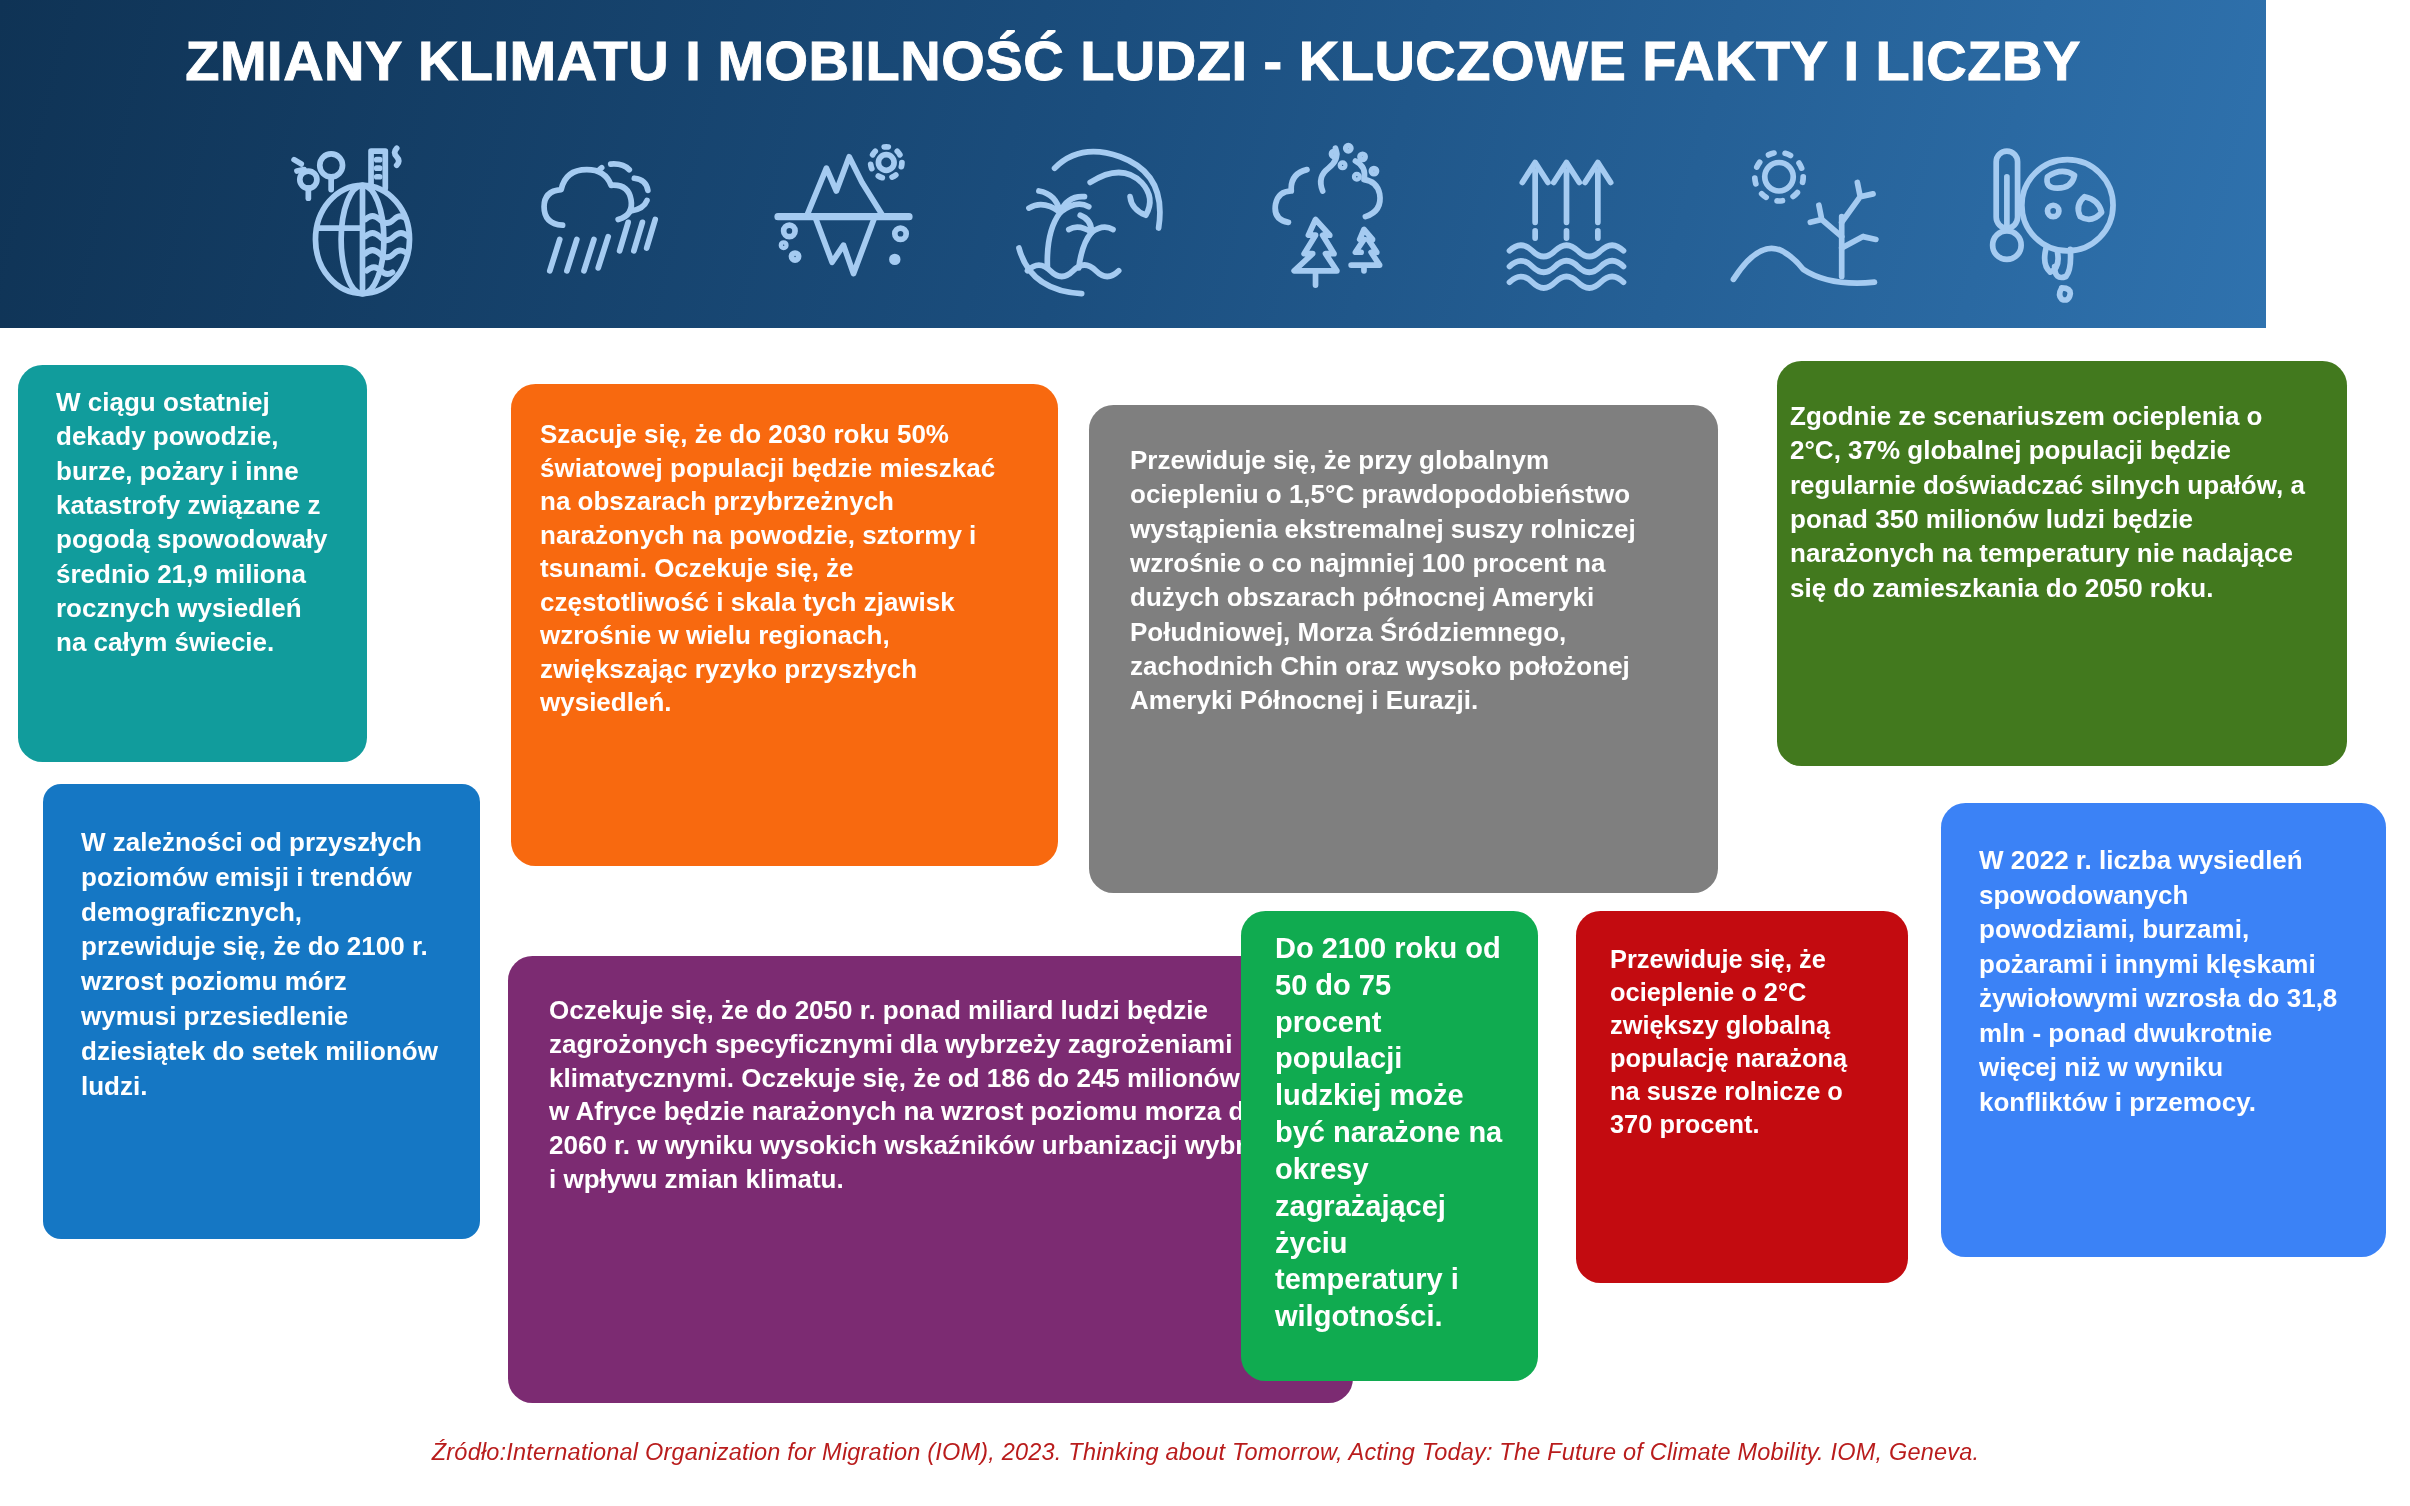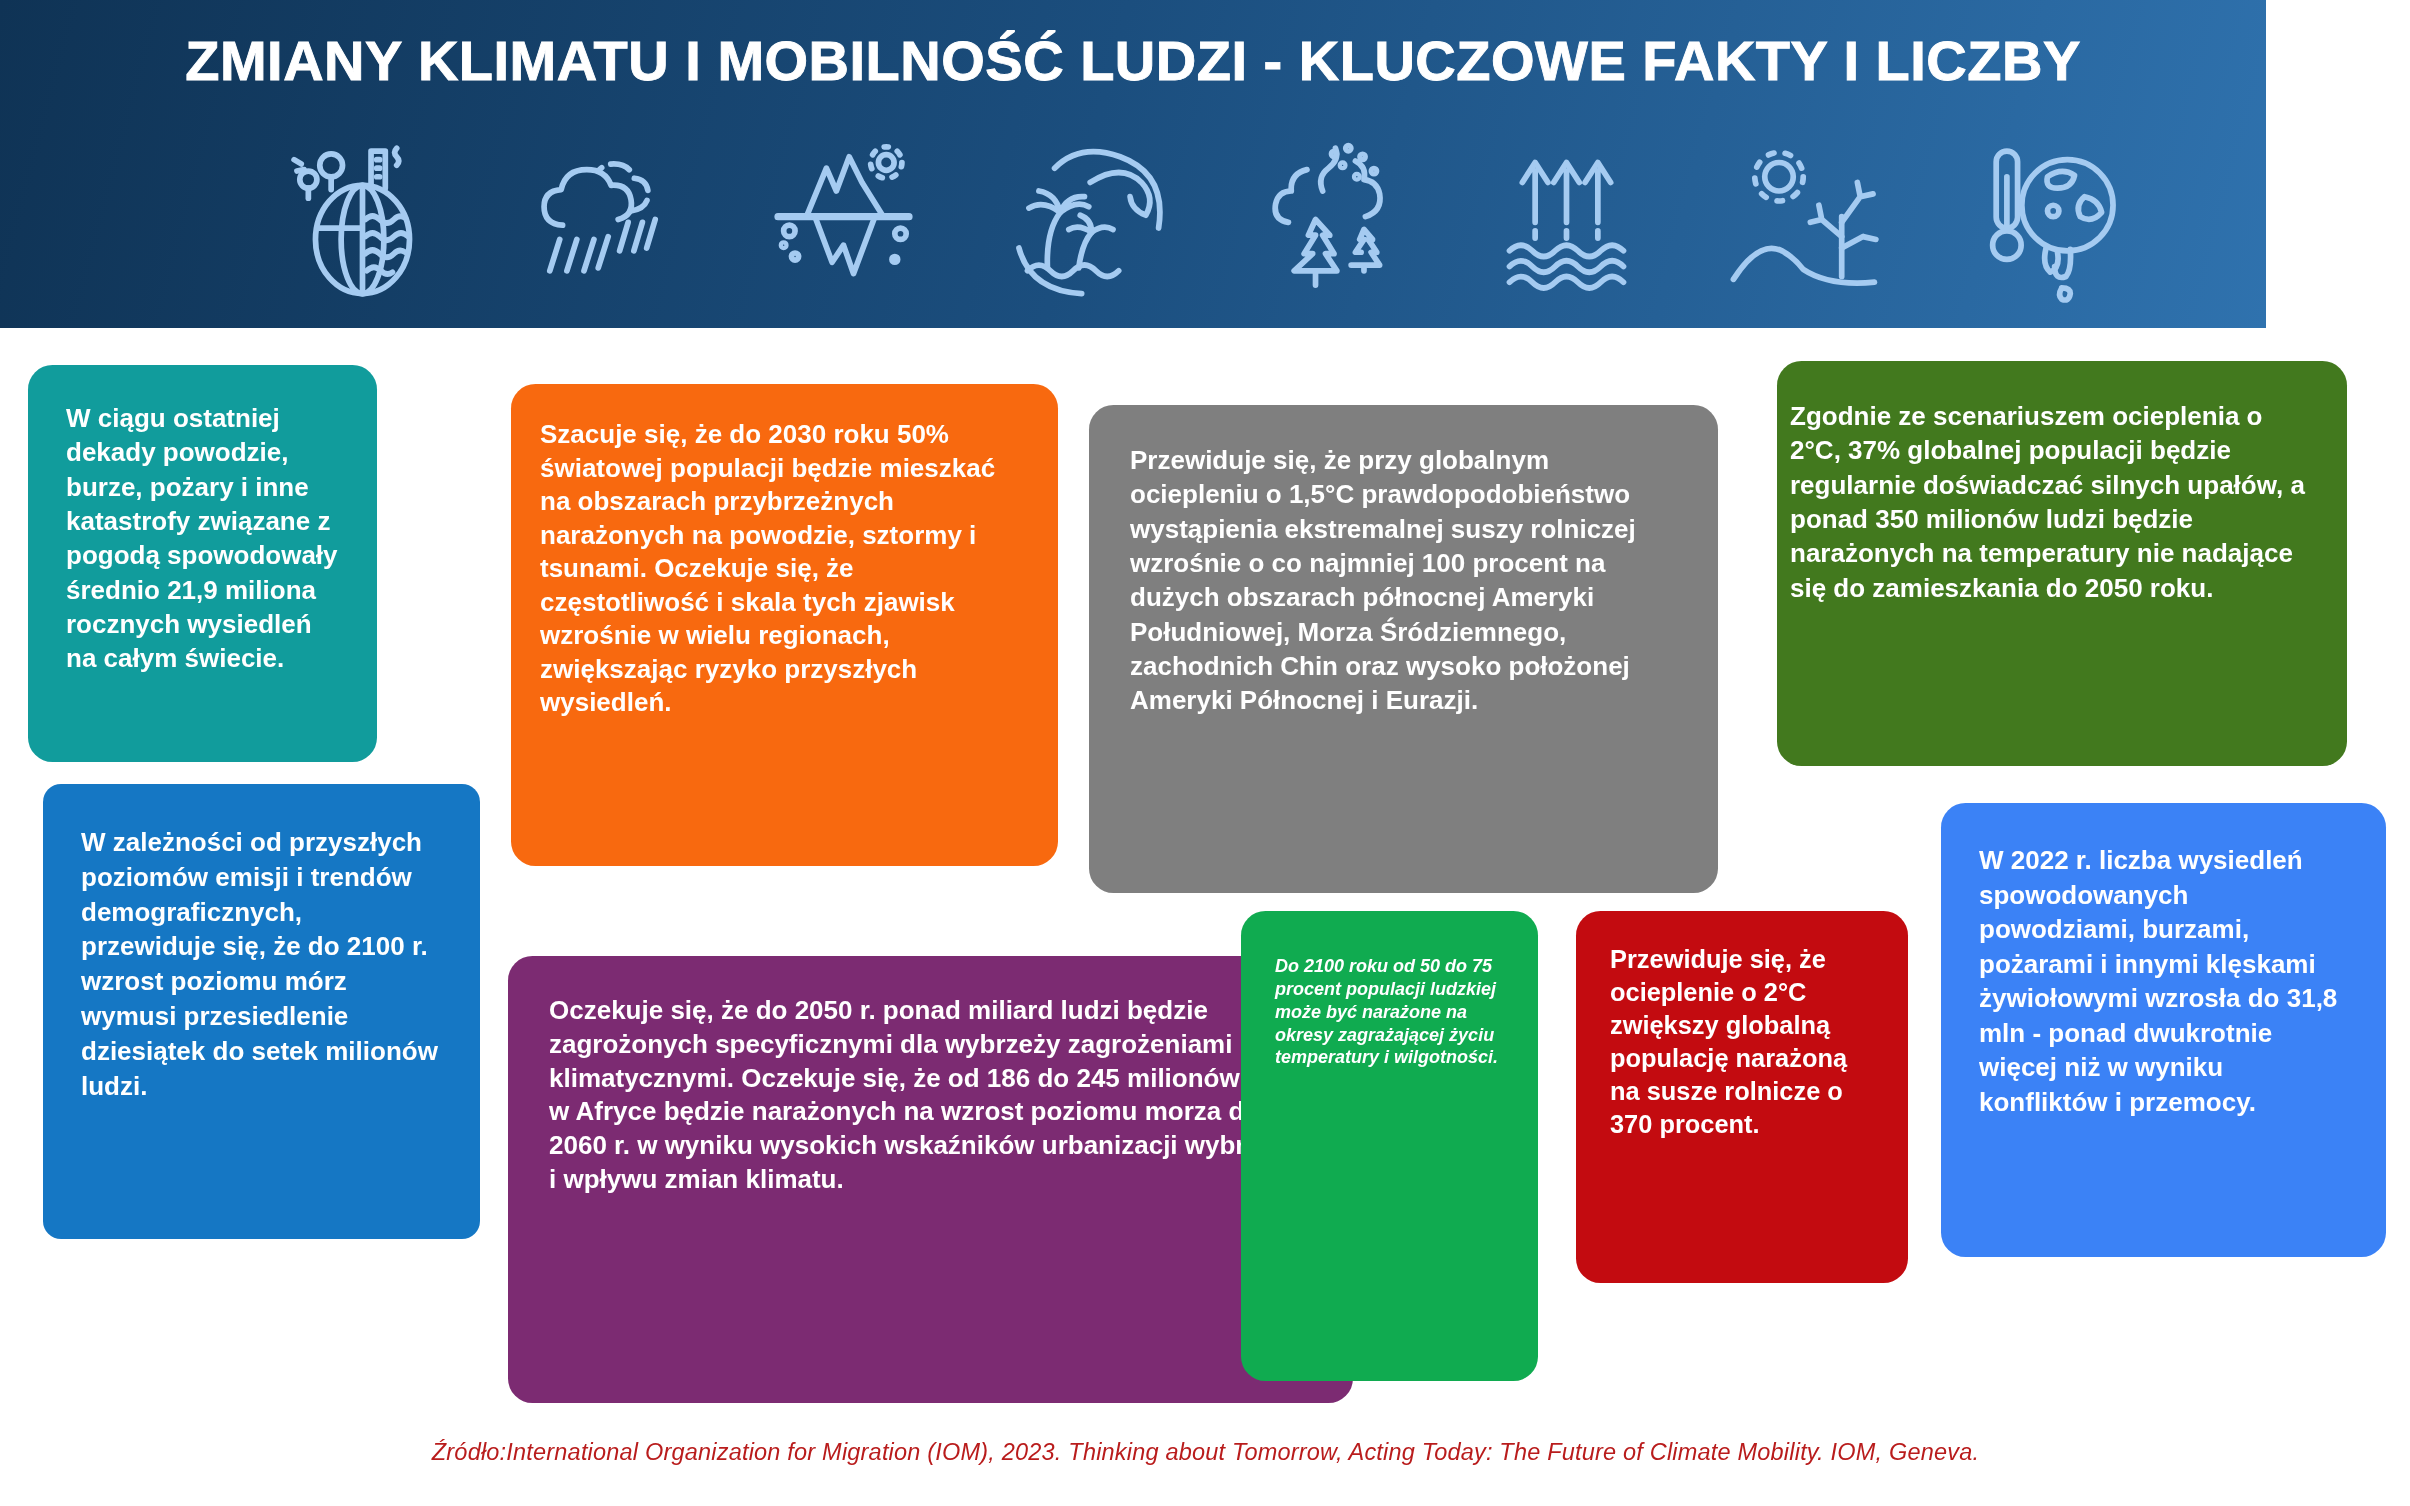--- a/index.html
+++ b/index.html
@@ -25,27 +25,27 @@
     color:#a5cbf1;
   }
   .icons .icon{width:188px;height:179px;display:flex;align-items:center;justify-content:center;}
   .icons svg{width:171px;height:171px;stroke:currentColor;fill:none;stroke-width:4;stroke-linecap:round;stroke-linejoin:round;}
   
   .card{
     position:absolute;border-radius:24.5px;color:#ffffff;
     font-weight:700;box-sizing:border-box;
   }
   .card p{margin:0;}
-  .card-teal   {left:28px;  top:365px; width:349px; min-height:397px;padding:36px 38px;font-size:26px;  line-height:1.32;}
+  .card-teal   {left:18px;  top:365px; width:349px; min-height:397px;padding:20px 38px;font-size:26px;  line-height:1.32;}
   .card-orange {left:511px; top:384px; width:547px; min-height:482px;padding:34px 29px;font-size:26px;line-height:1.29;}
   .card-gray   {left:1089px;top:405px; width:629px; min-height:488px;padding:38px 41px;font-size:26px;line-height:1.32;}
   .card-green  {left:1777px;top:361px; width:570px; min-height:405px;padding:38px 41px;font-size:26px;line-height:1.32;}
   .card-blue   {left:43px;  top:784px; width:437px; min-height:455px;padding:41px 38px;font-size:26px;  line-height:1.34;border-radius:18px;}
   .card-purple {left:508px; top:956px;width:845px; min-height:447px;padding:38px 41px;font-size:26px;  line-height:1.3;}
-  .card-emerald{left:1241px;top:911px; width:297px; min-height:470px;padding:44px 34px;font-size:18px;  line-height:1.27;font-style:italic;}
+  .card-emerald{left:1241px;top:911px; width:297px; min-height:470px;padding:19px 34px;font-size:29px;  line-height:1.27;}
   .card-red    {left:1576px;top:911px; width:332px; min-height:372px;padding:32px 34px;font-size:25.4px;  line-height:1.3;}
   .card-navy   {left:1941px;top:803px; width:445px; min-height:454px;padding:40px 38px;font-size:26px;  line-height:1.33;}
   
   .source{
     position:absolute;left:0;top:1439px;width:100%;
     text-align:center;font-style:italic;font-size:23.5px;color:#b91c1c;letter-spacing:0.2px;
   }
 </style>
 </head>
 <body>

